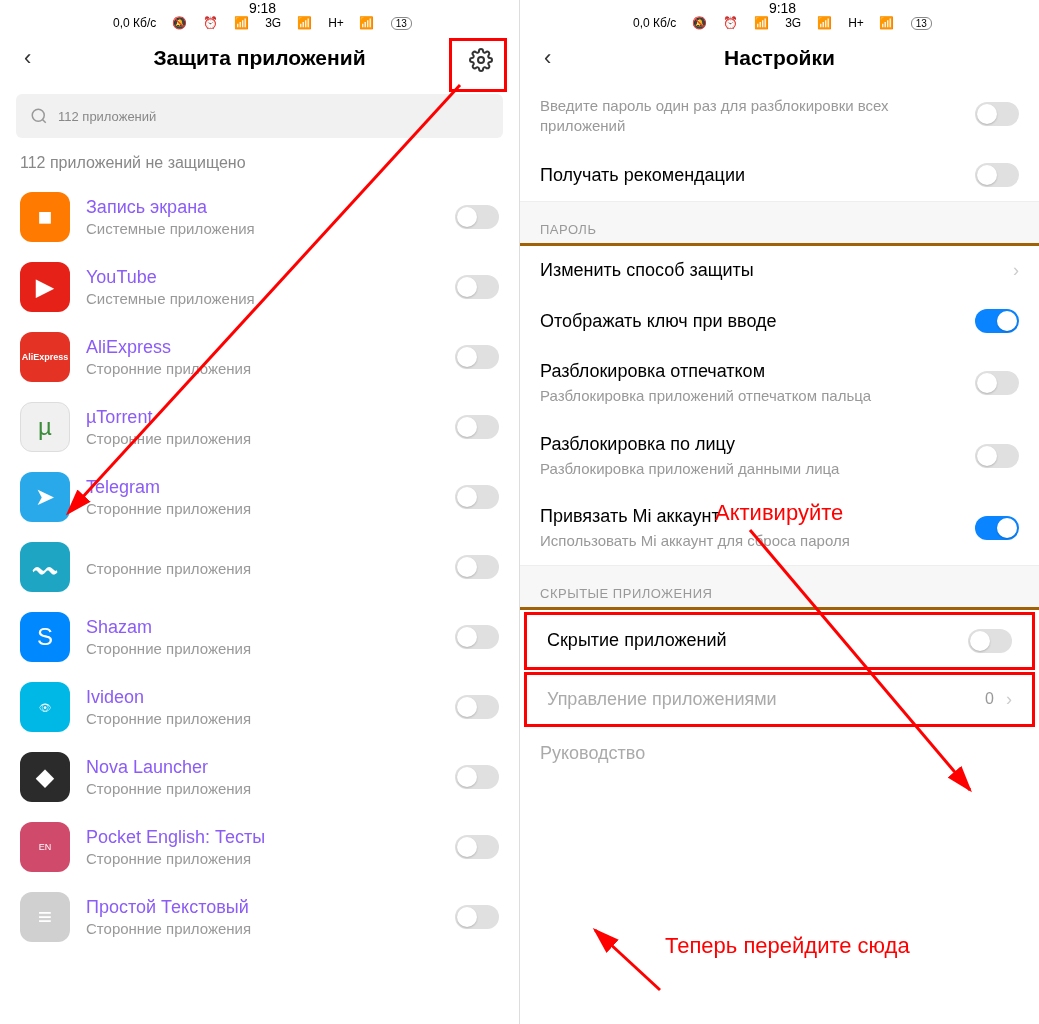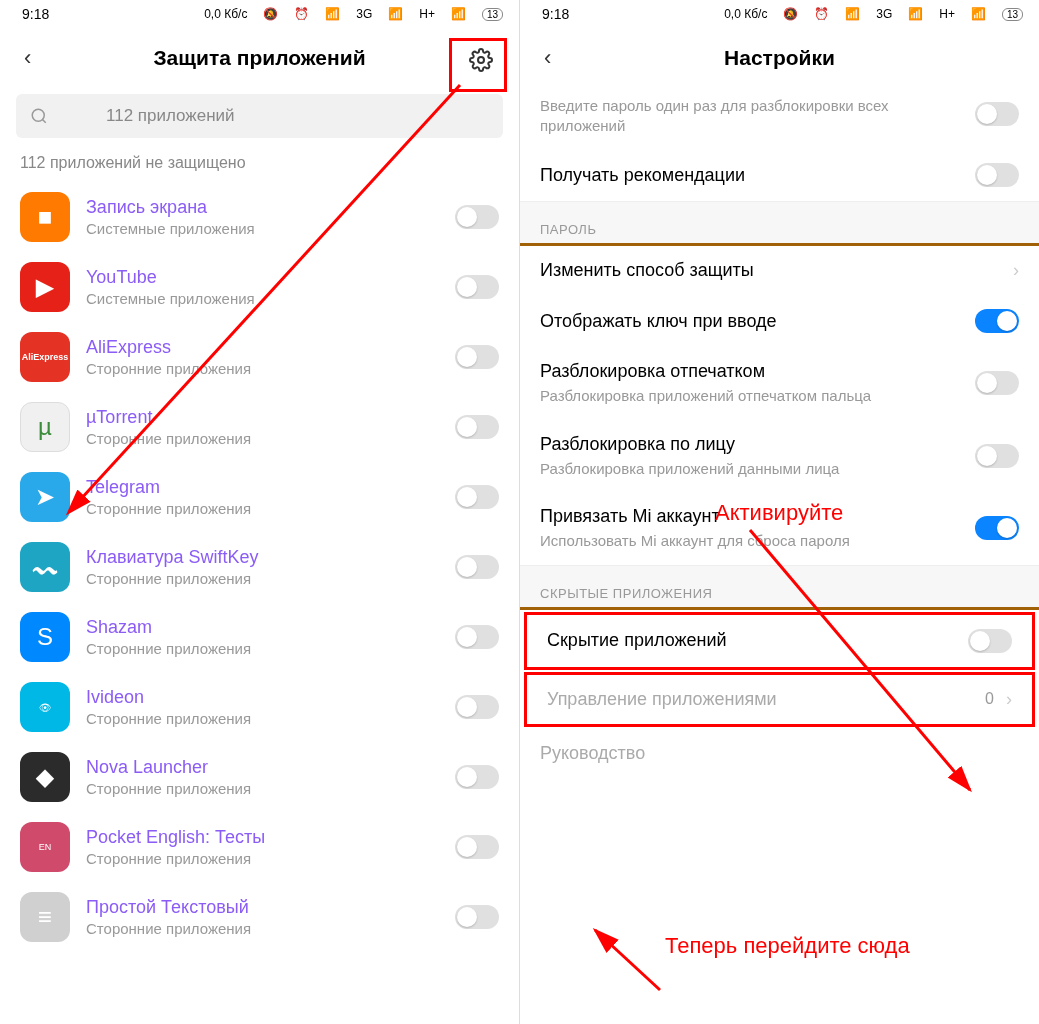--- a/index.html
+++ b/index.html
@@ -1,34 +1,34 @@
 <!DOCTYPE html>
 <html><head>
 <meta charset="utf-8">
 <style>
   * { box-sizing: border-box; margin: 0; padding: 0; }
   body { font-family: -apple-system, 'Helvetica Neue', Arial, sans-serif; background: #fff; width: 1039px; height: 1024px; display: flex; }
   .phone { width: 519px; height: 1024px; background: #fff; position: relative; overflow: hidden; }
   .phone.right { width: 520px; border-left: 1px solid #ddd; }
 
-  .status-bar { height: 28px; display: flex; align-items: center; justify-content: space-between; padding: 0 16px 0 22px; font-size: 14px; color: #000; }
+  .status-bar { height: 28px; display: flex; align-items: center; justify-content: space-between; padding: 0 16px 0 22px; font-size: 14px; color: #000; flex-direction: column; }
   .status-left { font-weight: 500; }
   .status-right { display: flex; align-items: center; gap: 16px; font-size: 12px; }
   .status-right span { display: inline-flex; align-items: center; }
   .battery { border: 1px solid #888; border-radius: 6px; padding: 0 4px; font-size: 10px; position: relative; }
 
   .nav-bar { height: 60px; display: flex; align-items: center; padding: 0 16px; position: relative; }
   .back-btn { font-size: 22px; color: #333; cursor: pointer; padding: 8px; }
   .nav-title { position: absolute; left: 0; right: 0; text-align: center; font-size: 21px; font-weight: 700; color: #000; pointer-events: none; }
   .gear-btn { position: absolute; right: 20px; top: 14px; width: 36px; height: 36px; display: flex; align-items: center; justify-content: center; cursor: pointer; }
   .gear-highlight { position: absolute; right: 12px; top: 38px; width: 58px; height: 54px; border: 3px solid red; pointer-events: none; z-index: 10; }
 
   .search-bar { margin: 6px 16px 10px; background: #f1f1f1; border-radius: 6px; height: 44px; display: flex; align-items: center; padding: 0 14px; gap: 10px; }
   .search-icon { color: #999; }
-  .search-text { color: #888; font-size: 17px; margin-left: 48px; }
+  .search-text { color: #888; font-size: 13px; }
 
   .section-label { color: #888; font-size: 16px; padding: 6px 20px 10px; }
 
   .app-row { display: flex; align-items: center; padding: 10px 20px; gap: 16px; }
   .app-icon { width: 50px; height: 50px; border-radius: 12px; flex-shrink: 0; display: flex; align-items: center; justify-content: center; font-size: 24px; color: #fff; }
   .app-info { flex: 1; }
   .app-name { font-size: 18px; color: #8b5cf6; font-weight: 500; }
   .app-sub { font-size: 15px; color: #999; margin-top: 2px; }
 
   .toggle { width: 44px; height: 24px; background: #e0e0e0; border-radius: 12px; position: relative; cursor: pointer; }
@@ -142,21 +142,20 @@
         <div class="app-icon ic-tg">➤</div>
         <div class="app-info">
           <div class="app-name">Telegram</div>
           <div class="app-sub">Сторонние приложения</div>
         </div>
         <div class="toggle"></div>
       </div>
       <div class="app-row">
         <div class="app-icon ic-sw">〰</div>
         <div class="app-info">
-          <div class="app-name">Клавиатура SwiftKey</div>
           <div class="app-sub">Сторонние приложения</div>
         </div>
         <div class="toggle"></div>
       </div>
       <div class="app-row">
         <div class="app-icon ic-sh">S</div>
         <div class="app-info">
           <div class="app-name">Shazam</div>
           <div class="app-sub">Сторонние приложения</div>
         </div>

